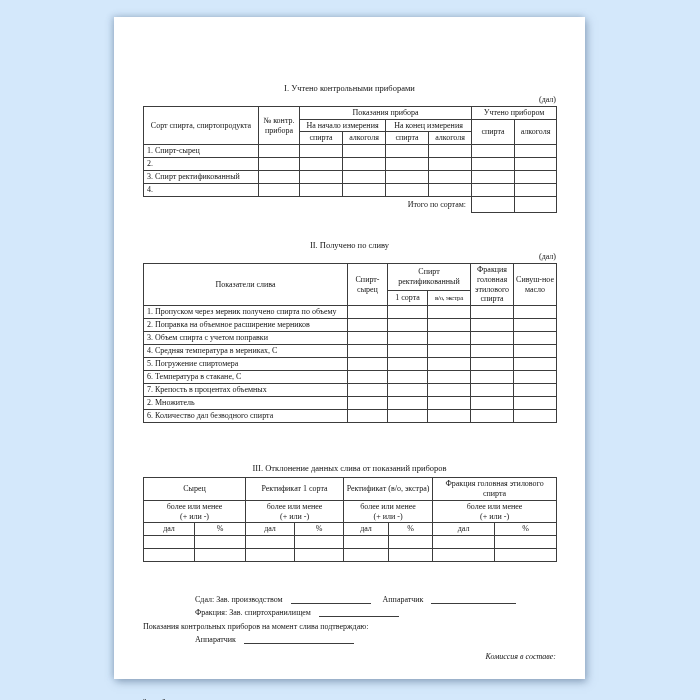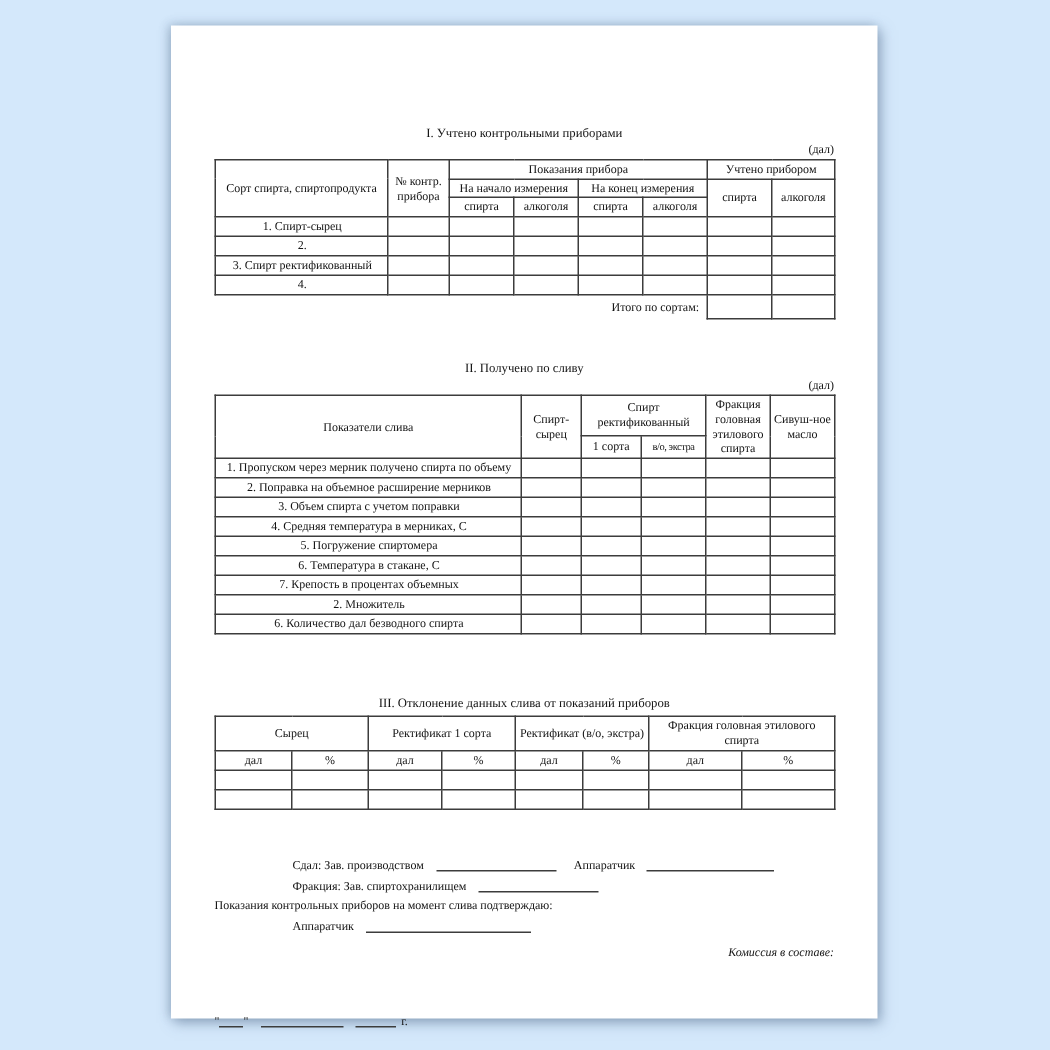--- a/index.html
+++ b/index.html
@@ -18,21 +18,21 @@
   .t1{padding-top:50px;}
   .t2{margin-top:27px;}
   .t3{margin-top:40px;margin-bottom:4px;}
   .unit{text-align:right;font-size:8px;line-height:1.1;margin:3px 0 1px 0;}
   table{border-collapse:collapse;table-layout:fixed;width:413px;}
   td{
     border:1px solid var(--line,#3c3c3c);
     font-size:8px;line-height:1.22;padding:1px 2px;
     text-align:center;vertical-align:middle;overflow:hidden;word-wrap:break-word;
   }
-  td.lbl{text-align:center;padding-left:3px;}
+  td.lbl{text-align:left;padding-left:3px;}
   tr.br{height:11px;}
   td.blank{height:10px;}
   td.nob{border:none;text-align:right;padding-right:5px;}
   td.tight{white-space:nowrap;font-size:7px;letter-spacing:-0.3px;padding:1px 0;}
   td.tot{height:13px;}
   .sig{margin-top:28px;font-size:8px;}
   .sig-row{display:flex;align-items:flex-end;height:13.5px;white-space:nowrap;}
   .ln{display:inline-block;border-bottom:1px solid var(--line,#3c3c3c);height:9px;flex:none;}
   .gap4{display:inline-block;width:4px;flex:none;}
   .gap8{display:inline-block;width:8px;flex:none;}
@@ -241,20 +241,38 @@
         <col style="width:62px">
         <col style="width:62px">
     </colgroup>
     <tbody>
       <tr>
         <td colspan="2">Сырец</td>
         <td colspan="2">Ректификат 1 сорта</td>
         <td colspan="2">Ректификат (в/о, экстра)</td>
         <td colspan="2">Фракция головная этилового спирта</td>
       </tr>
+      <tr>
+        <td colspan="2">
+          <div>более или менее</div>
+          <div>(+ или -)</div>
+        </td>
+        <td colspan="2">
+          <div>более или менее</div>
+          <div>(+ или -)</div>
+        </td>
+        <td colspan="2">
+          <div>более или менее</div>
+          <div>(+ или -)</div>
+        </td>
+        <td colspan="2">
+          <div>более или менее</div>
+          <div>(+ или -)</div>
+        </td>
+      </tr>
       <tr class="br">
         <td>дал</td>
         <td>%</td>
         <td>дал</td>
         <td>%</td>
         <td>дал</td>
         <td>%</td>
         <td>дал</td>
         <td>%</td>
       </tr>

